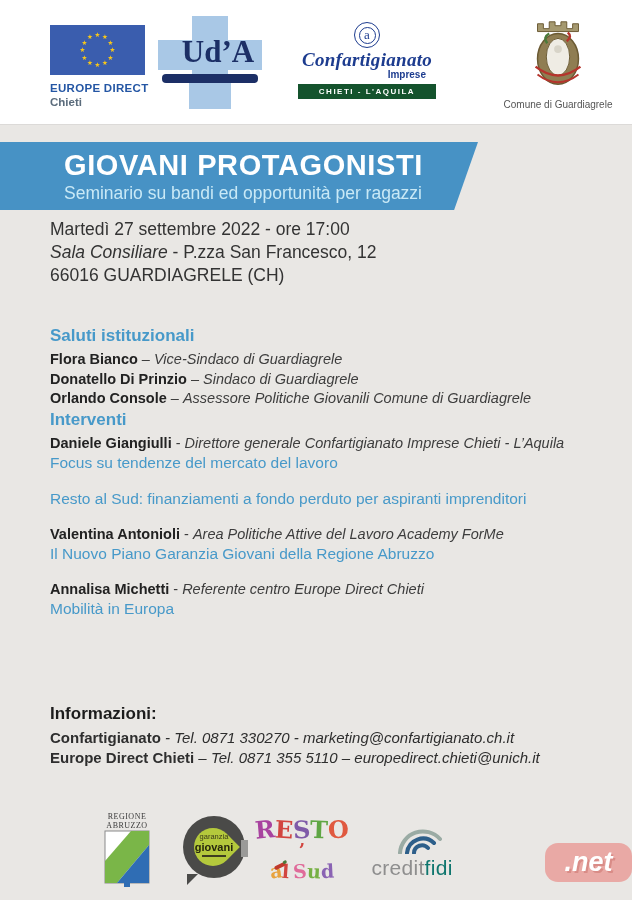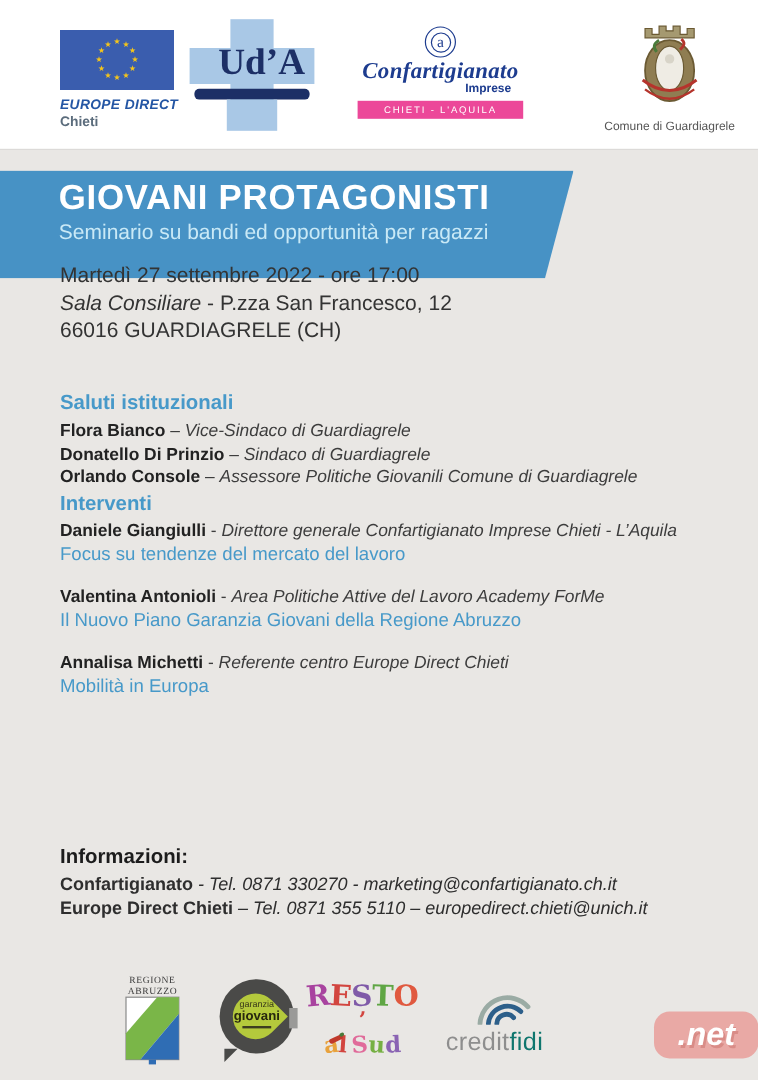--- a/index.html
+++ b/index.html
@@ -6,48 +6,48 @@
   .poster{
     position:relative;width:632px;height:900px;margin:0 auto;
     background:#e9e7e4;overflow:hidden;
     font-family:"Liberation Sans",sans-serif;color:#3d3d3d;
   }
   
   .header{position:absolute;left:0;top:0;width:632px;height:124px;background:#ffffff;border-bottom:1px solid #dcdad8;}
   
   .logo-eu{position:absolute;left:50px;top:25px;width:110px;}
   .eu-flag{display:block;}
-  .eu-t1{margin-top:7px;font-size:11.5px;font-weight:bold;color:#2456a4;letter-spacing:.3px;font-style:italic;}
+  .eu-t1{margin-top:7px;font-size:11.5px;font-weight:bold;color:#2456a4;letter-spacing:.3px;}
   .eu-t2{margin-top:2px;font-size:11.5px;font-weight:bold;color:#5b6c7c;}
   
   .logo-uda{position:absolute;left:158px;top:16px;width:104px;height:98px;}
   .uda-v{position:absolute;left:34px;top:0;width:36px;height:92px;background:#a9c8e6;}
   .uda-h{position:absolute;left:0;top:24px;width:104px;height:30px;background:#a9c8e6;}
   .uda-acronym{position:absolute;left:0;top:18px;width:120px;text-align:center;
     font-family:"Liberation Serif",serif;font-weight:bold;font-size:31px;color:#1c2f66;}
   .uda-band{position:absolute;left:4px;top:58px;width:96px;height:9px;background:#1c2f66;border-radius:4px;}
   .uda-base{position:absolute;left:31px;top:67px;width:42px;height:26px;background:#a9c8e6;}
   
   .logo-conf{position:absolute;left:298px;top:22px;width:138px;text-align:center;}
   .conf-at{display:inline-flex;align-items:center;justify-content:center;width:24px;height:24px;
     border:1.6px solid #1d3c8f;border-radius:50%;color:#1d3c8f;
     font-family:"Liberation Serif",serif;font-size:13px;}
   .conf-at i{display:inline-flex;align-items:center;justify-content:center;width:15px;height:15px;
     border:1.2px solid #1d3c8f;border-radius:50%;font-style:normal;}
   .conf-name{margin-top:1px;font-family:"Liberation Serif",serif;font-style:italic;font-weight:bold;
     font-size:19px;color:#1d3c8f;letter-spacing:.3px;}
   .conf-imprese{font-size:10px;font-weight:bold;color:#1d3c8f;text-align:right;padding-right:10px;margin-top:-2px;}
-  .conf-bar{margin-top:4px;background:#ec4899;color:#ffffff;font-size:8px;font-weight:normal;
+  .conf-bar{margin-top:4px;background:#14532d;color:#ffffff;font-size:8px;font-weight:bold;
     letter-spacing:1.5px;padding:3px 16px;}
   
   .logo-com{position:absolute;left:498px;top:14px;width:120px;text-align:center;}
   .com-caption{margin-top:3px;font-size:10px;color:#555555;}
   
-  .banner{position:absolute;left:0;top:142px;width:478px;height:90px;background:#4792c5;
-    clip-path:polygon(0 0,100% 0,95% 100%,0 100%);padding-left:49px;box-sizing:border-box;}
+  .banner{position:absolute;left:0;top:142px;width:478px;height:68px;background:#4792c5;
+    clip-path:polygon(0 0,100% 0,95% 100%,0 100%);padding-left:64px;box-sizing:border-box;}
   .banner-title{margin-top:7px;font-size:29px;font-weight:bold;letter-spacing:.6px;color:#ffffff;}
   .banner-sub{margin-top:1px;font-size:17.5px;color:#c9e9f6;}
   
   .event{position:absolute;left:50px;top:218px;font-size:17.5px;line-height:23px;color:#333333;font-weight:500;}
   .it{font-style:italic;}
   
   .section{position:absolute;left:50px;right:30px;}
   .sec-saluti{top:326px;}
   .sec-interventi{top:410px;}
   .sec-info{top:704px;}
@@ -184,20 +184,21 @@
     <div class="person"><span class="person-name">Orlando Console</span><span> – </span><span class="person-role">Assessore Politiche Giovanili Comune di Guardiagrele</span></div>
   </div>
 
   <div class="section sec-interventi">
     <h2 class="sec-heading">Interventi</h2>
     <div class="talk">
       <div class="person"><span class="person-name">Daniele Giangiulli</span><span> - </span><span class="person-role">Direttore generale Confartigianato Imprese Chieti - L’Aquila</span></div>
       <div class="topic">Focus su tendenze del mercato del lavoro</div>
     </div>
     <div class="talk">
+      <div class="topic">Resto al Sud: finanziamenti a fondo perduto per aspiranti imprenditori</div>
     </div>
     <div class="talk">
       <div class="person"><span class="person-name">Valentina Antonioli</span><span> - </span><span class="person-role">Area Politiche Attive del Lavoro Academy ForMe</span></div>
       <div class="topic">Il Nuovo Piano Garanzia Giovani della Regione Abruzzo</div>
     </div>
     <div class="talk">
       <div class="person"><span class="person-name">Annalisa Michetti</span><span> - </span><span class="person-role">Referente centro Europe Direct Chieti</span></div>
       <div class="topic">Mobilità in Europa</div>
     </div>
   </div>

